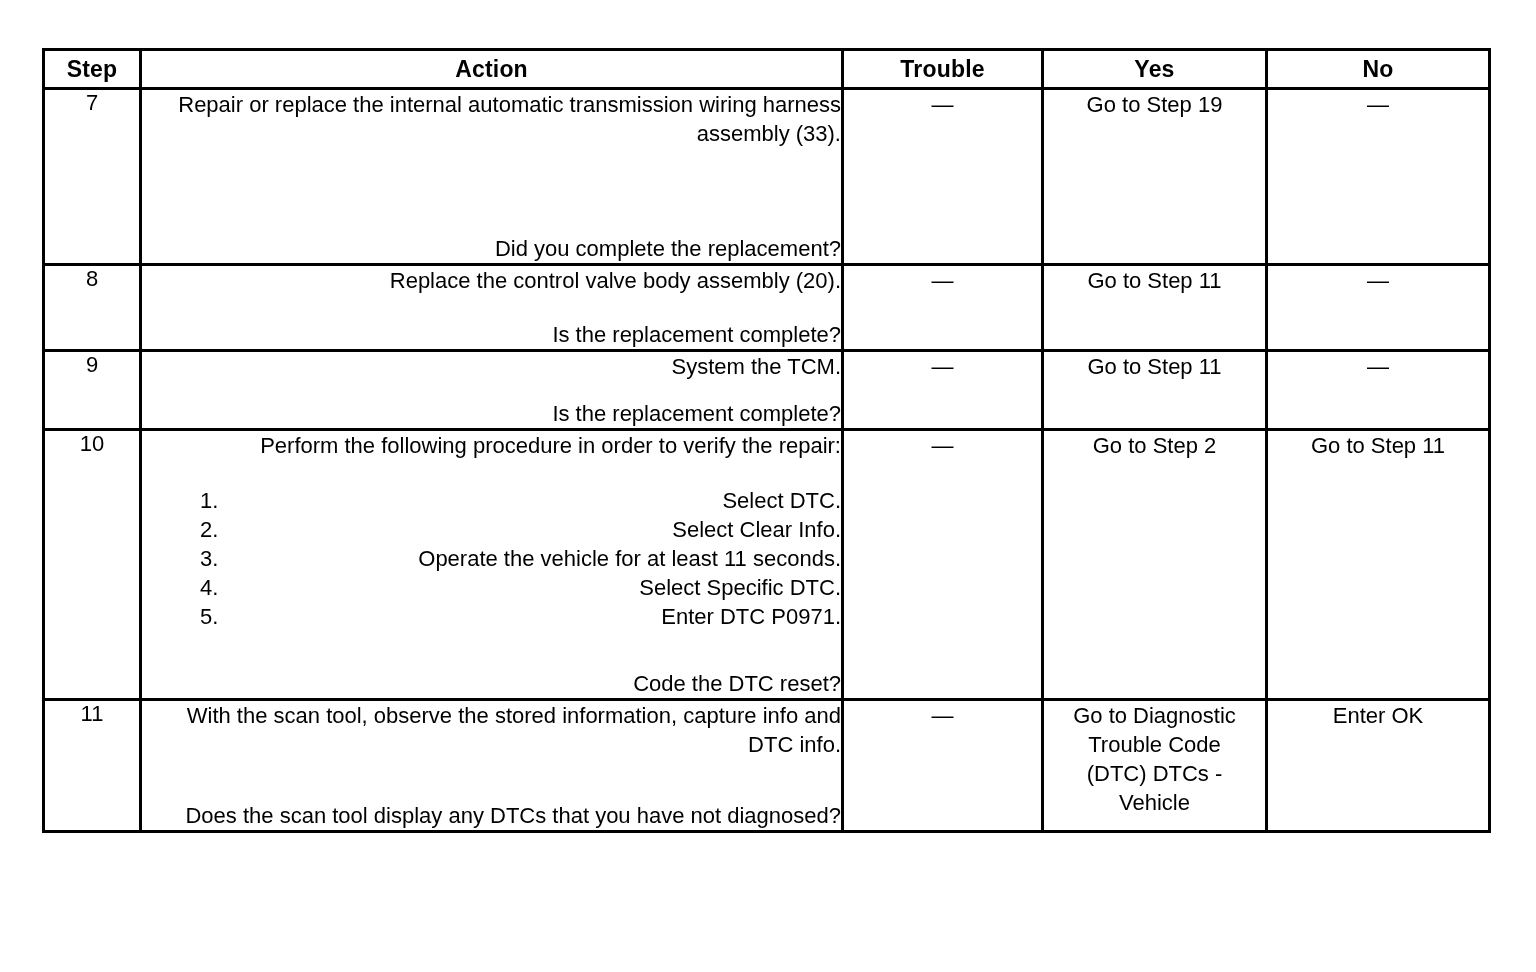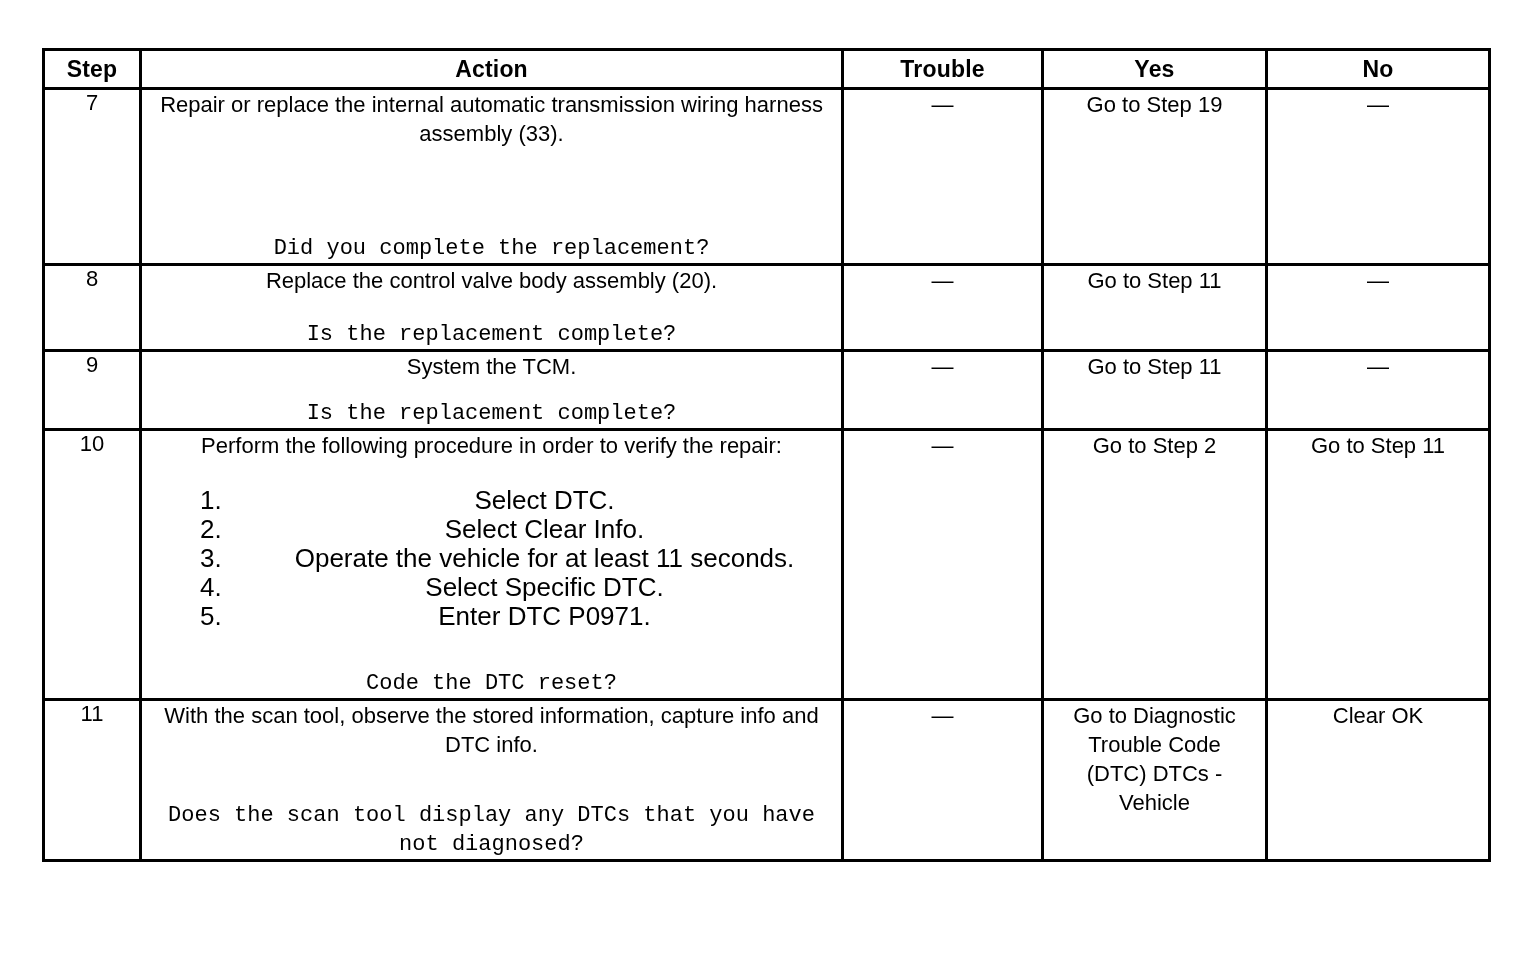--- a/index.html
+++ b/index.html
@@ -66,58 +66,58 @@
     text-align: center;
     vertical-align: middle;
     font-size: 22px;
     font-weight: normal;
   }
 
   td.action-cell {
     padding: 4px 6px 4px 8px;
     font-size: 22px;
     line-height: 29px;
-    text-align: center;
+    text-align: right;
   }
 
   td.values-cell,
   td.yes-cell,
   td.no-cell {
     text-align: center;
     font-size: 22px;
     line-height: 29px;
     padding: 0 6px;
   }
 
   
   .va-mid { vertical-align: middle; }
   .va-bot { vertical-align: bottom; padding-bottom: 6px; }
 
   
   .act-lead { margin: 0; }
-  .act-tail { margin: 0; font-family: Liberation Mono, monospace; }
+  .act-tail { margin: 0; }
 
   .spacer-lg  { height: 86px; }
   .spacer-sm  { height: 25px; }
   .spacer-xs  { height: 18px; }
   .spacer-md  { height: 42px; }
   .spacer-list-top { height: 26px; }
   .spacer-list-bot { height: 38px; }
 
   ol.proc {
     margin: 0;
     padding: 0 0 0 58px;
     list-style: none;
     counter-reset: procitem;
   }
   ol.proc li {
     counter-increment: procitem;
     position: relative;
     line-height: 29px;
-    font-size: 26px;
+    font-size: 22px;
     padding-left: 48px;
   }
   ol.proc li::before {
     content: counter(procitem) ".";
     position: absolute;
     left: 0;
     top: 0;
     width: 34px;
     text-align: left;
   }
@@ -237,19 +237,19 @@
 
         <td class="yes-cell va-mid">
           <div class="yes-multiline">
             <div>Go to Diagnostic</div>
             <div>Trouble Code</div>
             <div>(DTC) DTCs -</div>
             <div>Vehicle</div>
           </div>
         </td>
 
-        <td class="no-cell va-bot">Clear OK</td>
+        <td class="no-cell va-bot">Enter OK</td>
       </tr>
 
     </tbody>
   </table>
 
 </div>
 
 </body></html>

